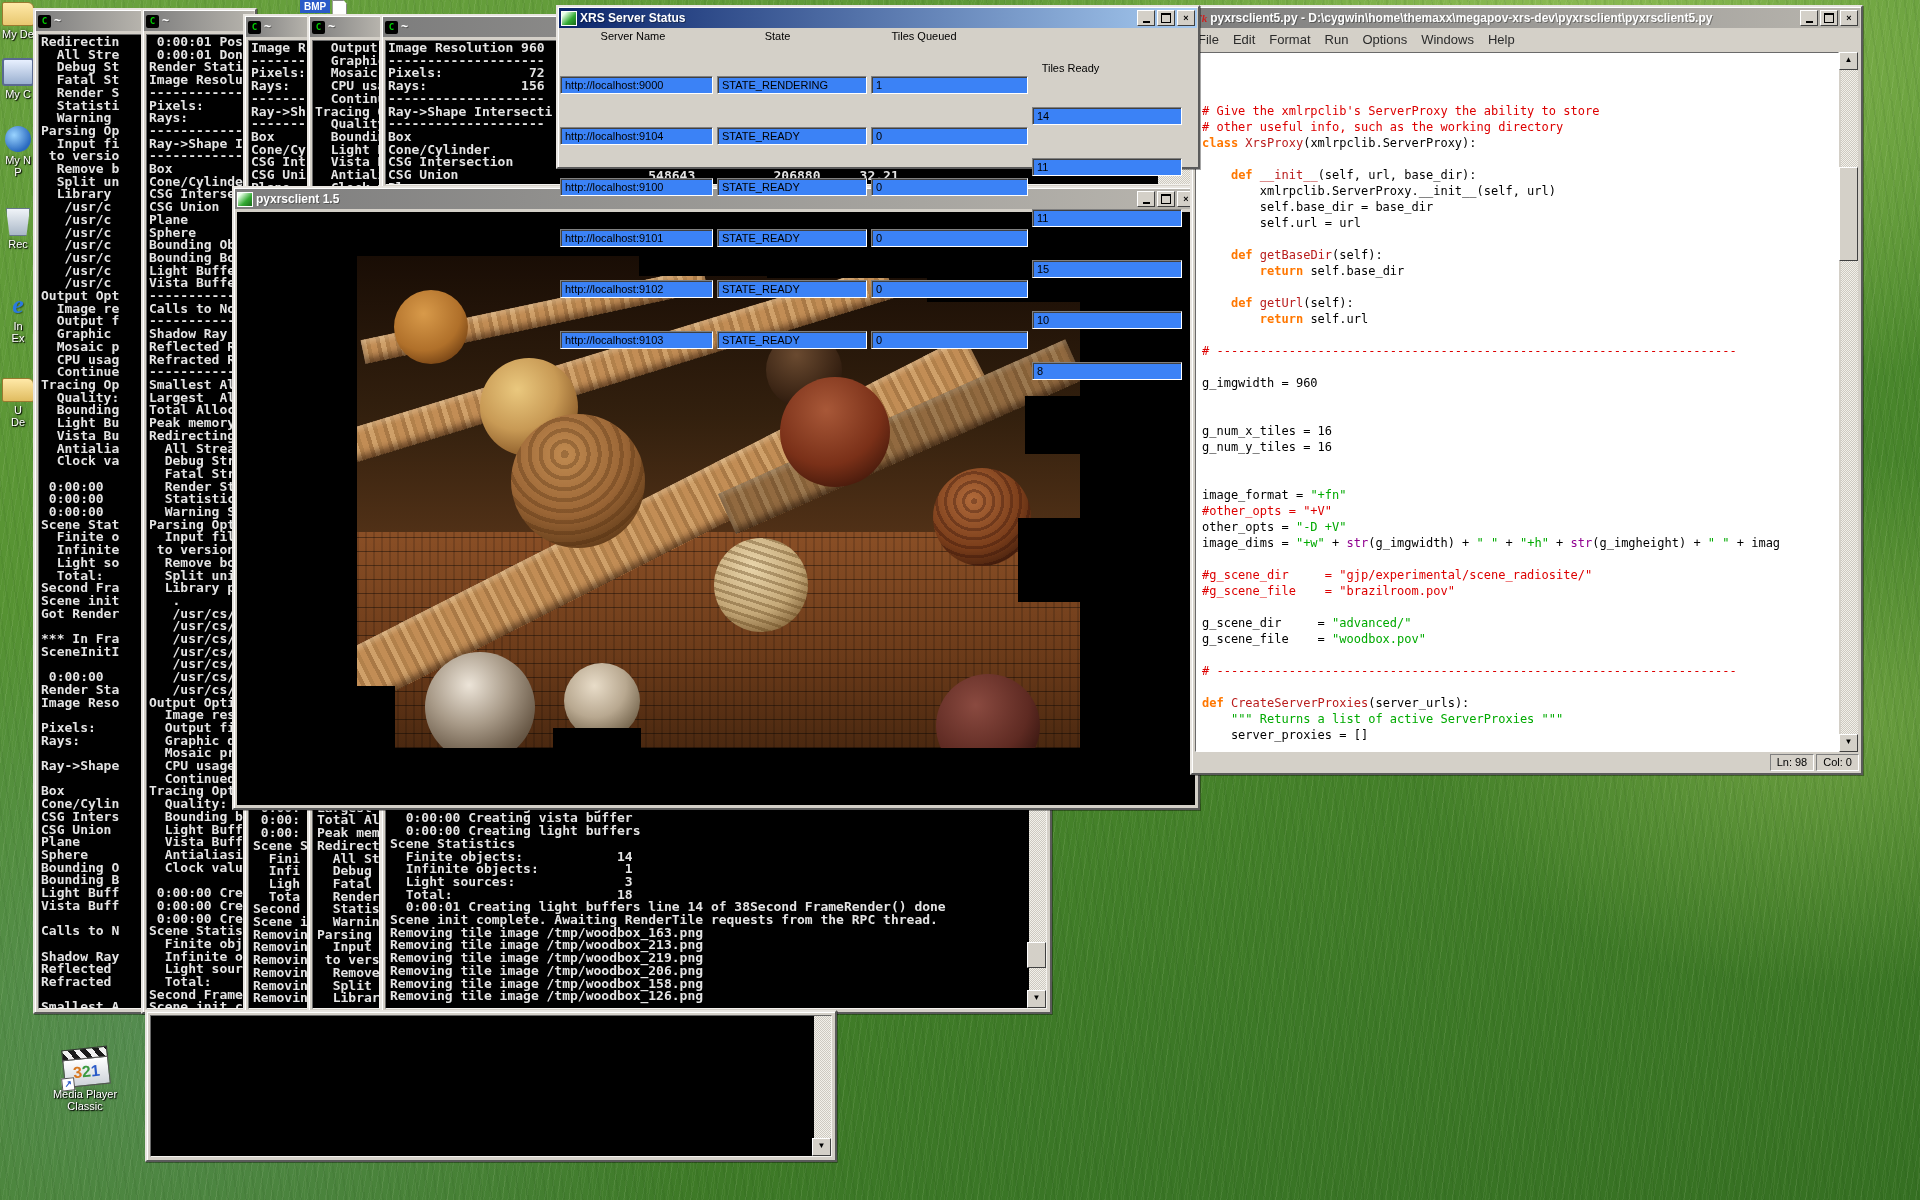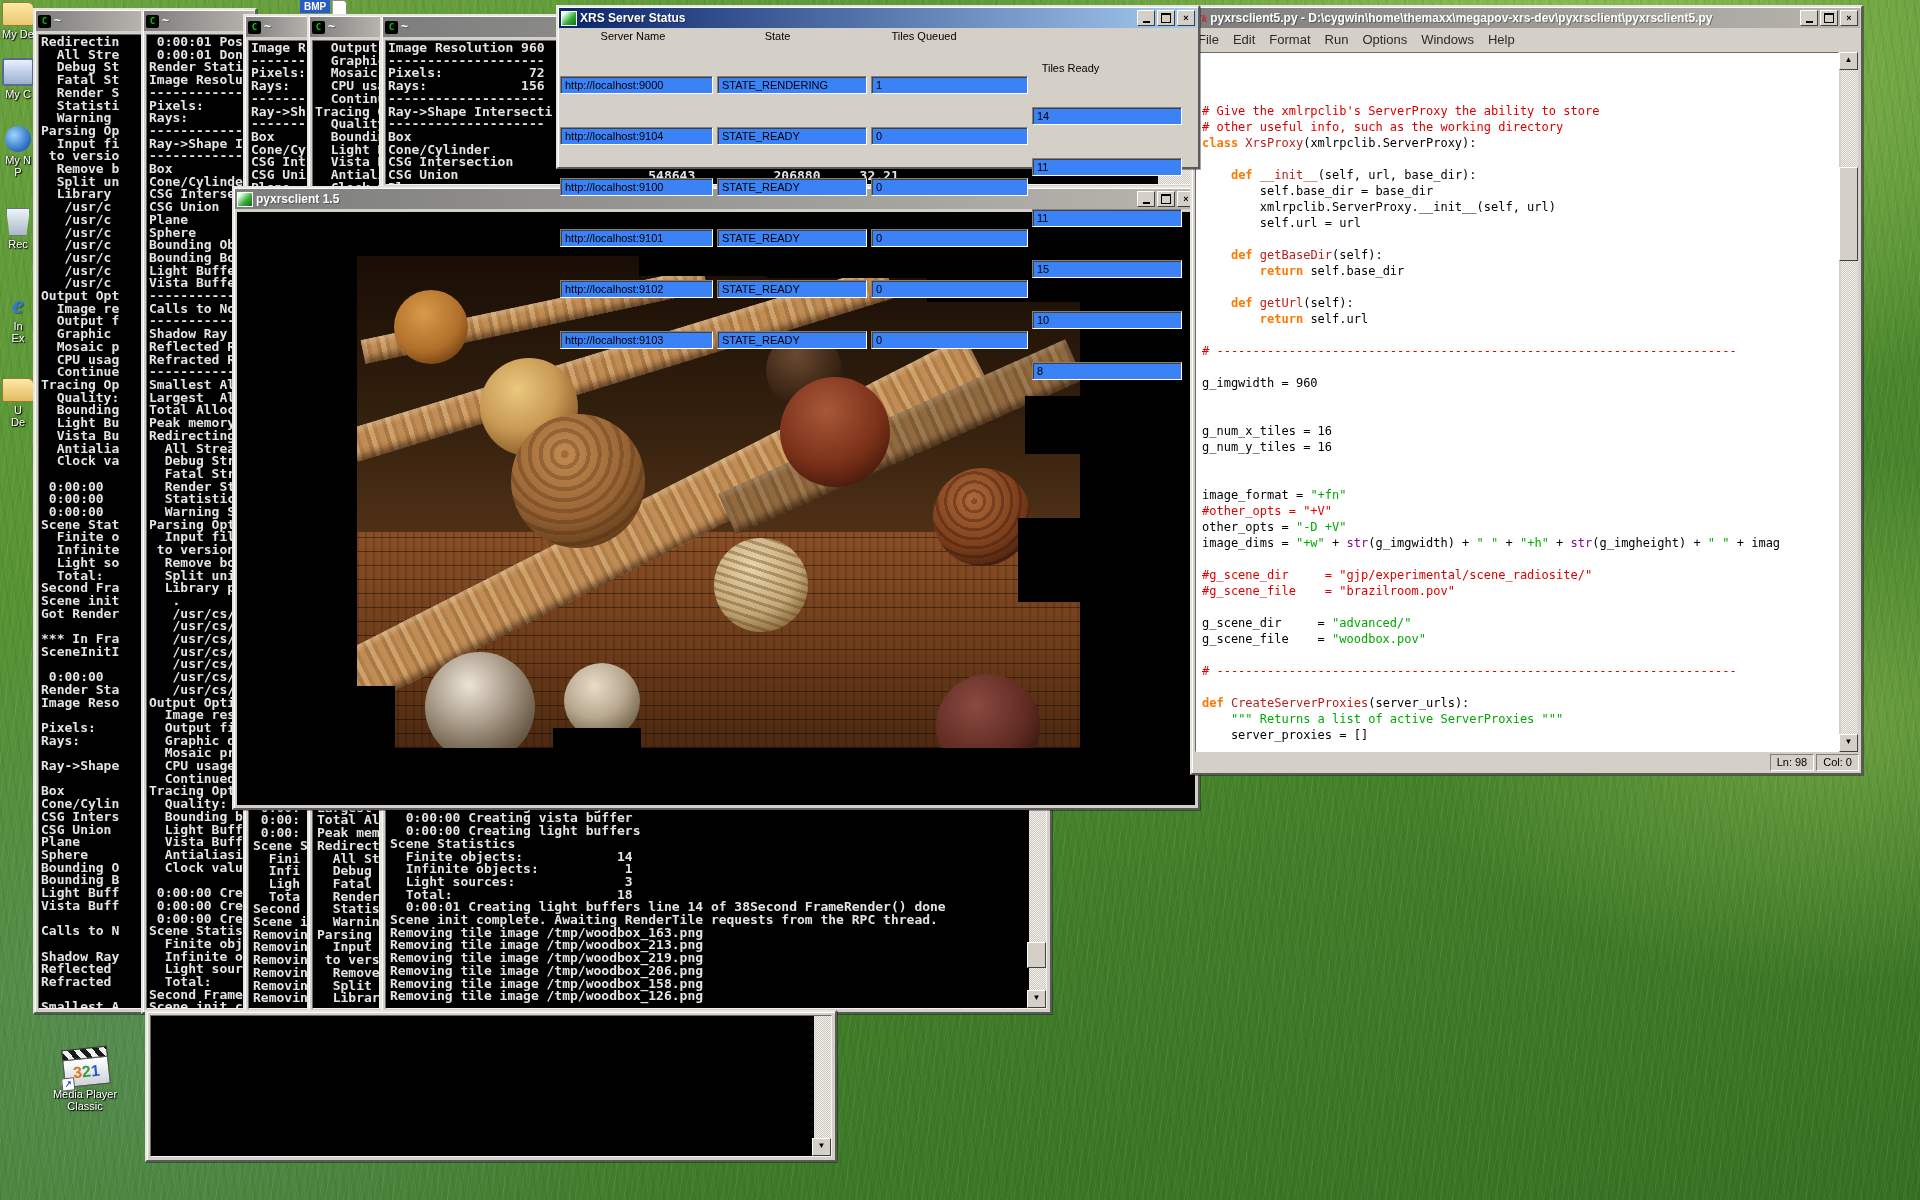--- a/index.html
+++ b/index.html
@@ -567,22 +567,22 @@
   </div>
   <div class="edit-area" id="code-area">
       <div class="cl">&nbsp;</div>
       <div class="cl">&nbsp;</div>
       <div class="cl">&nbsp;</div>
       <div class="cl"><span class="tk-c"># Give the xmlrpclib's ServerProxy the ability to store</span></div>
       <div class="cl"><span class="tk-c"># other useful info, such as the working directory</span></div>
       <div class="cl"><span class="tk-k">class</span><span class="tk-t"> </span><span class="tk-d">XrsProxy</span><span class="tk-t">(xmlrpclib.ServerProxy):</span></div>
       <div class="cl">&nbsp;</div>
       <div class="cl"><span class="tk-t">    </span><span class="tk-k">def</span><span class="tk-t"> </span><span class="tk-d">__init__</span><span class="tk-t">(self, url, base_dir):</span></div>
+      <div class="cl"><span class="tk-t">        xmlrpclib.ServerProxy.__init__(self, url)</span></div>
       <div class="cl"><span class="tk-t">        self.base_dir = base_dir</span></div>
-      <div class="cl"><span class="tk-t">        xmlrpclib.ServerProxy.__init__(self, url)</span></div>
       <div class="cl"><span class="tk-t">        self.url = url</span></div>
       <div class="cl">&nbsp;</div>
       <div class="cl"><span class="tk-t">    </span><span class="tk-k">def</span><span class="tk-t"> </span><span class="tk-d">getBaseDir</span><span class="tk-t">(self):</span></div>
       <div class="cl"><span class="tk-t">        </span><span class="tk-k">return</span><span class="tk-t"> self.base_dir</span></div>
       <div class="cl">&nbsp;</div>
       <div class="cl"><span class="tk-t">    </span><span class="tk-k">def</span><span class="tk-t"> </span><span class="tk-d">getUrl</span><span class="tk-t">(self):</span></div>
       <div class="cl"><span class="tk-t">        </span><span class="tk-k">return</span><span class="tk-t"> self.url</span></div>
       <div class="cl">&nbsp;</div>
       <div class="cl"><span class="tk-c"># ------------------------------------------------------------------------</span></div>
       <div class="cl">&nbsp;</div>

